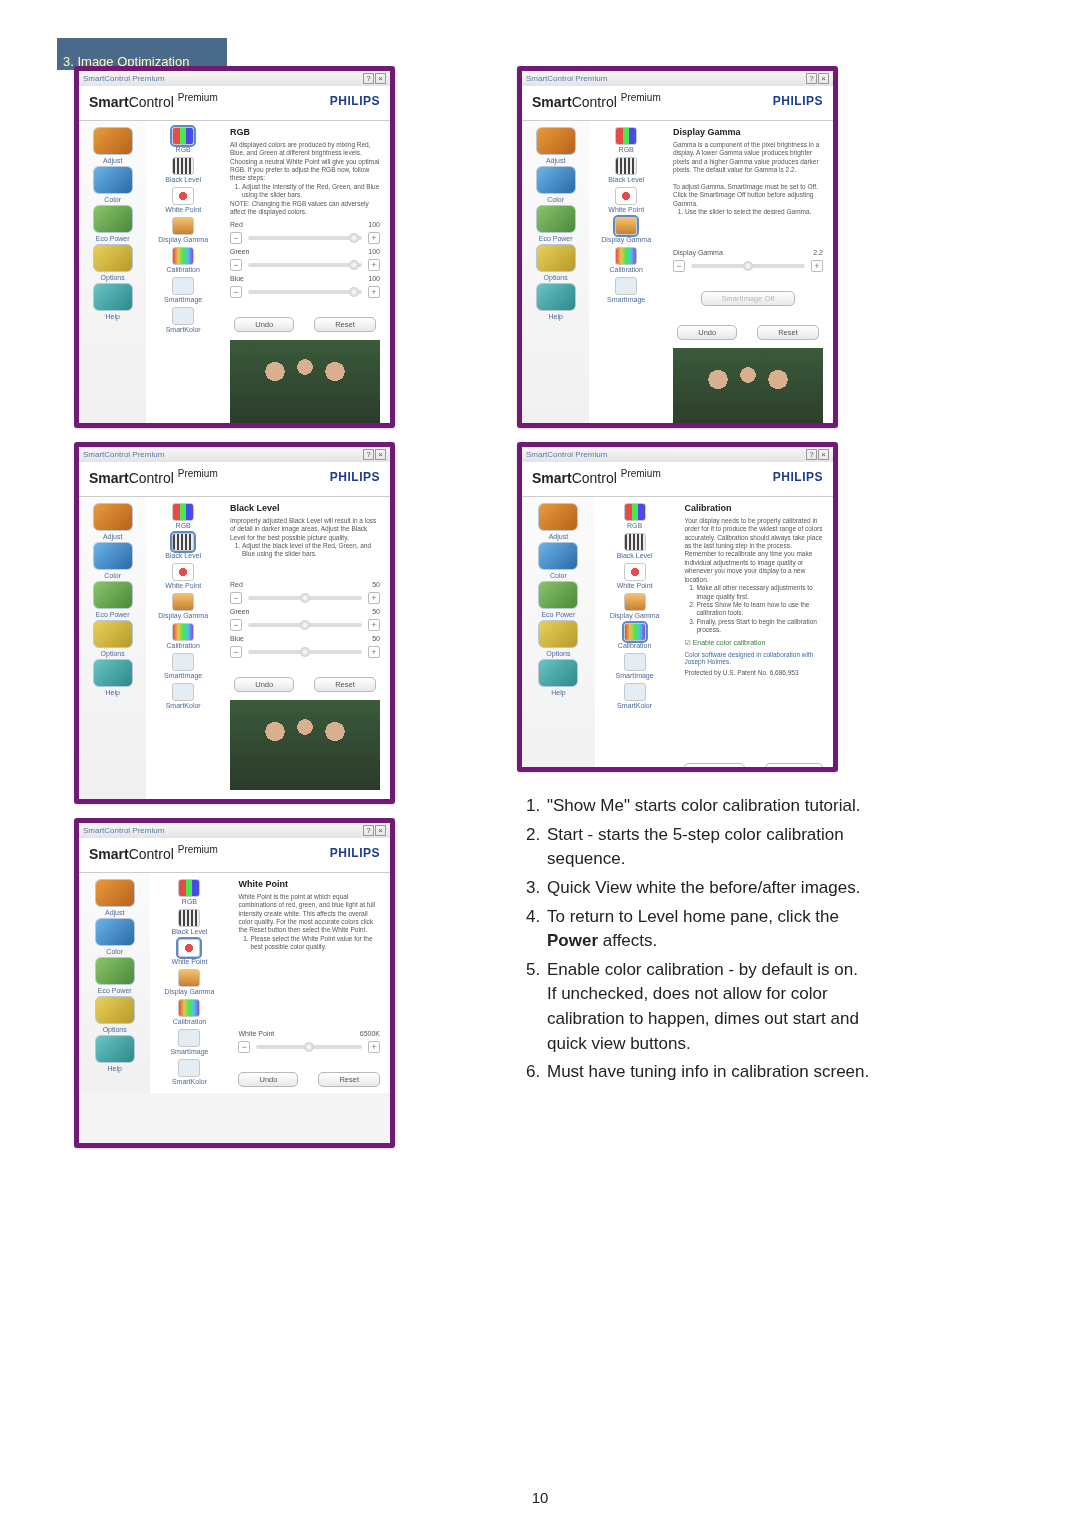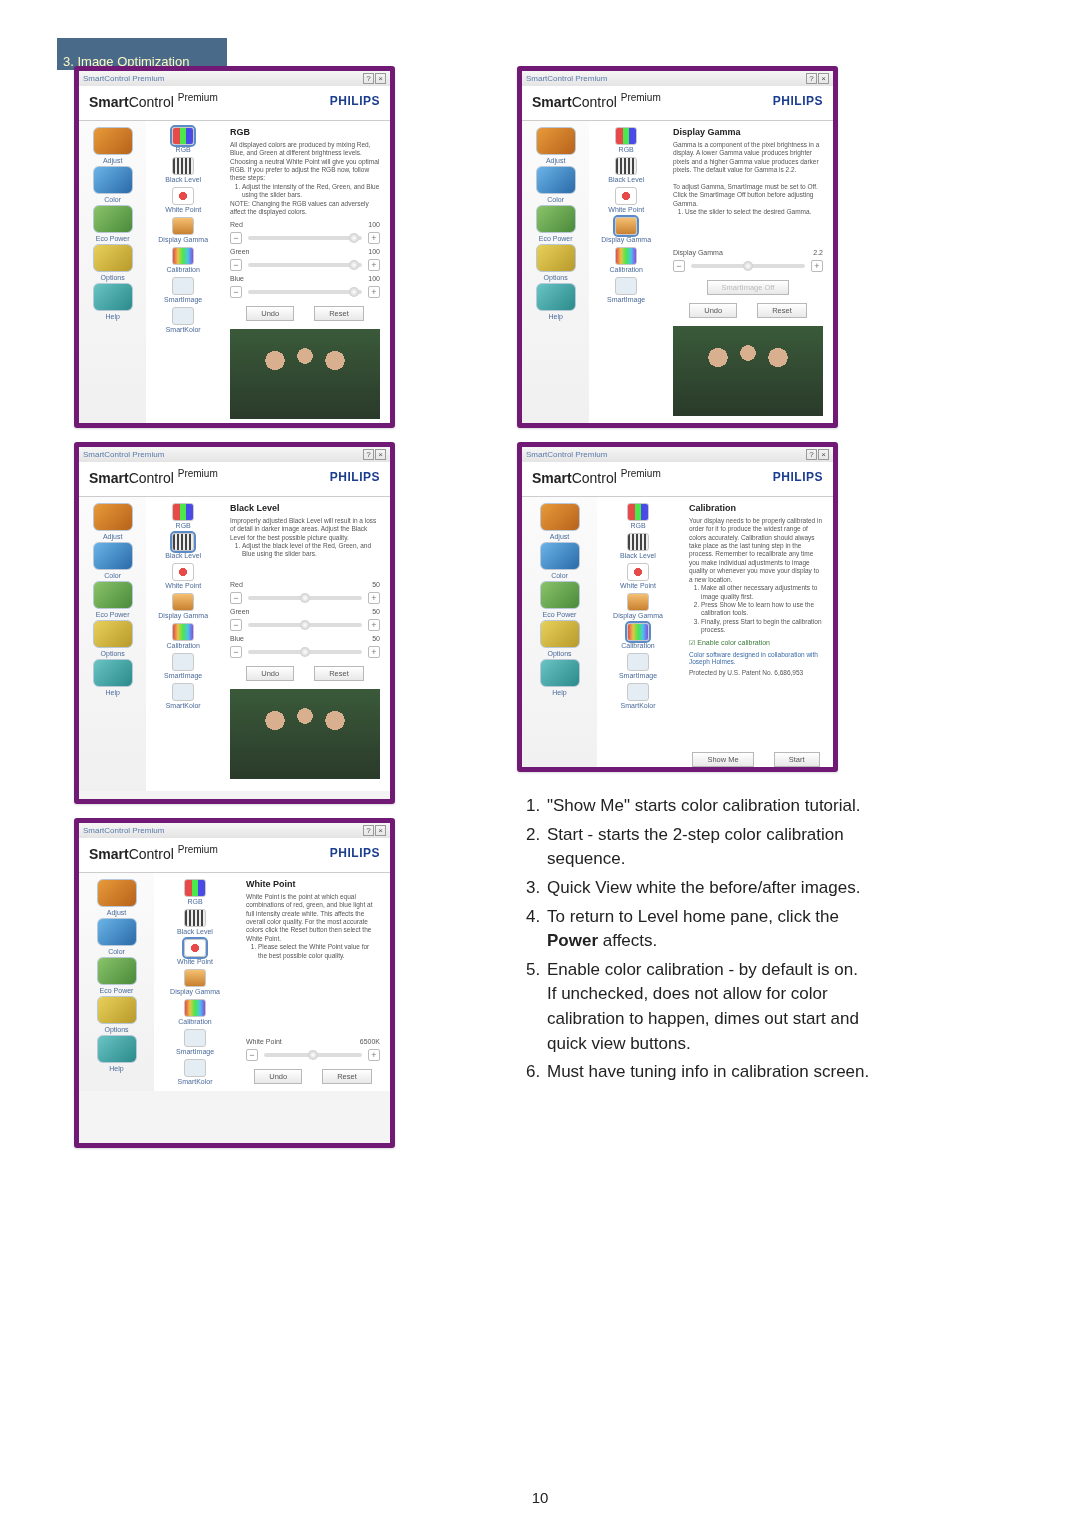--- a/index.html
+++ b/index.html
@@ -38,21 +38,21 @@
   .content{flex:1;padding:6px 10px; display:flex; flex-direction:column; gap:4px;}
   .content h4{font-size:9px;font-weight:bold;color:#222;}
   .desc{font-size:6.5px;color:#555;line-height:1.3;}
   .desc ol{margin-left:12px;}
   .slider-row{display:flex;justify-content:space-between;align-items:center;font-size:7px;color:#555;}
   .slider-row .bar{flex:1;height:4px;background:#ddd;margin:0 6px;position:relative;border-radius:2px;}
   .slider-row .bar::after{content:"";position:absolute;right:3px;top:-3px;width:10px;height:10px;background:radial-gradient(#fff,#bbb);border-radius:50%;}
   .slider-row.mid .bar::after{right:auto;left:50%;margin-left:-5px;}
   .slider-row .minus,.slider-row .plus{width:12px;height:12px;border:1px solid #bbb;border-radius:2px;text-align:center;line-height:10px;font-size:9px;color:#777;}
   .btnrow{display:flex;gap:20px;justify-content:center;margin-top:4px;}
-  .btn{font-size:7.5px;padding:2px 14px;border:1px solid #b8b8b8;border-radius:0;background:linear-gradient(#fff,#e8e8e8);color:#555;}
+  .btn{font-size:7.5px;padding:2px 20px;border:1px solid #b8b8b8;border-radius:5px;background:linear-gradient(#fff,#e8e8e8);color:#555;margin-top:11px;}
   .photo{height:90px;margin:4px auto 6px;width:150px;background:radial-gradient(circle at 30% 35%,#d8b090 8%,transparent 8%),radial-gradient(circle at 50% 30%,#d8b090 8%,transparent 8%),radial-gradient(circle at 70% 35%,#d8b090 8%,transparent 8%),linear-gradient(#3a5a3a,#2a3a2a);}
   .chk{font-size:7px;color:#3a7a3a;}
   .cred{font-size:6.5px;color:#3a6aa8;}
   .patent{font-size:6.5px;color:#555;}
   .instructions{font-size:17px;color:#222;line-height:1.45;padding:8px 0 0 4px;}
   .instructions ol{margin-left:24px;}
   .instructions li{margin-bottom:4px;padding-left:2px;}
   .page-num{position:absolute;left:0;right:0;bottom:26px;text-align:center;font-size:15px;color:#222;}
 </style>
 </head>
@@ -525,21 +525,21 @@
           <div class="btnrow">
               <span class="btn">Quick View</span>
             </div>
         </div>
       </div>
     </div>
 
     <div class="instructions">
       <ol>
         <li>"Show Me" starts color calibration tutorial.</li>
-        <li>Start - starts the 2-step color calibration sequence.</li>
+        <li>Start - starts the 5-step color calibration sequence.</li>
         <li>Quick View white the before/after images.</li>
         <li><span>To return to Level home pane, click the </span><b>Power</b><span> affects.</span></li>
         <li>Enable color calibration - by default is on. If unchecked, does not allow for color calibration to happen, dimes out start and quick view buttons.</li>
         <li>Must have tuning info in calibration screen.</li>
       </ol>
     </div>
 
   </div>
 </div>
 

